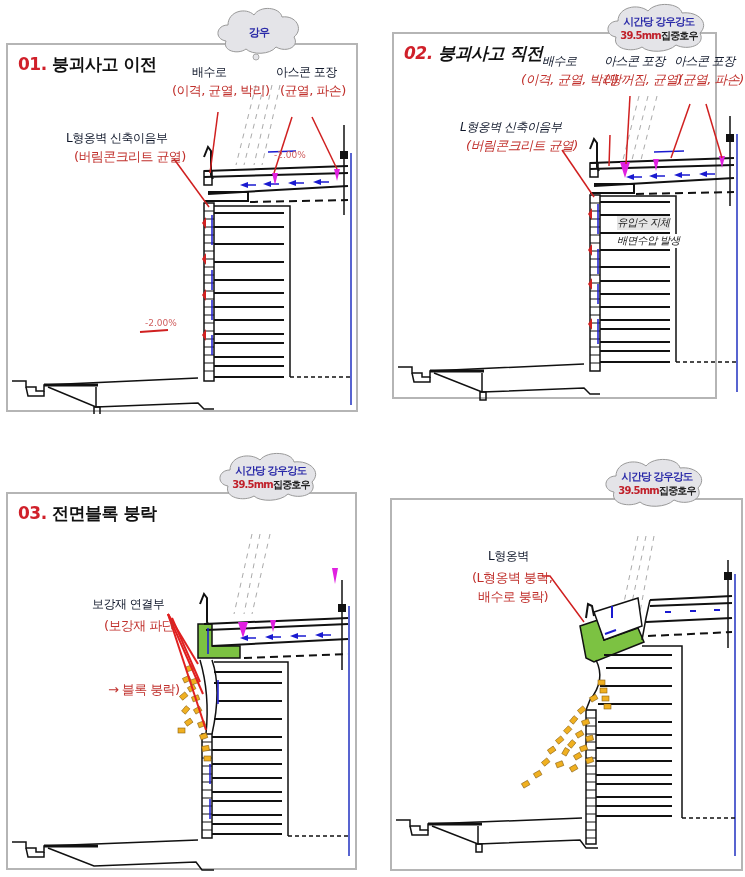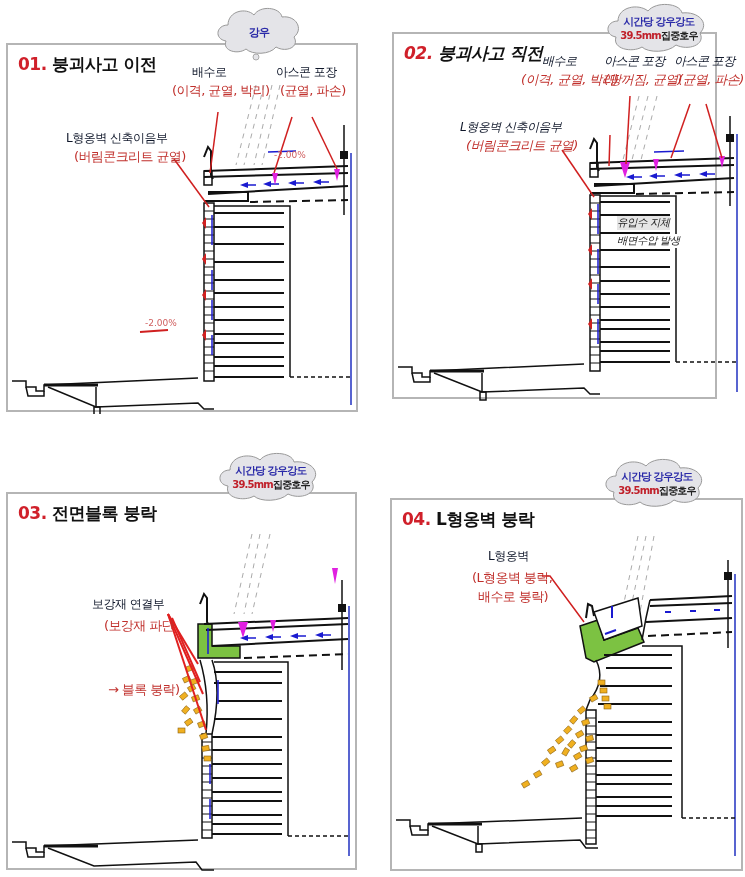--- a/index.html
+++ b/index.html
@@ -483,21 +483,20 @@
 
     <path d="M4 320 L18 320 L18 326 L28 326 L28 330 L36 330 L36 324 L190 318" fill="none" stroke="#111" stroke-width="1.5"></path>
     <line x1="36" y1="324" x2="90" y2="324" stroke="#111" stroke-width="3"></line>
     <path d="M18 326 L20 335 L36 335 L36 330" fill="none" stroke="#111" stroke-width="1.5"></path>
     <path d="M40 326 L86 344 L188 340 L194 348 L206 348" fill="none" stroke="#111" stroke-width="1.5"></path>
     <line x1="86" y1="326" x2="86" y2="344" stroke="#111" stroke-width="1.5"></line>
     <rect x="84" y="344" width="6" height="8" fill="none" stroke="#111" stroke-width="1.5"></rect>
 
     <polyline points="150,76 158,76 192,122" fill="none" stroke="#d02020" stroke-width="1.5"></polyline>
   </svg>
-  <div class="title"><span class="num">04.</span> <span>L형옹벽 붕락</span></div>
   <div class="lbl" style="left:96px;top:48px;">L형옹벽</div>
   <div class="sub" style="left:80px;top:70px;">(L형옹벽 붕락,</div>
   <div class="sub" style="left:86px;top:89px;">배수로 붕락)</div>
 </div>
 <div class="cloud" style="left:602px;top:458px;width:110px;height:50px;">
   <svg width="110" height="50" viewBox="0 0 110 50">
       <path d="M12 34 C0 32 2 18 14 18 C14 4 34 0 44 8 C52 -2 76 0 78 10 C94 8 106 20 96 30 C102 42 84 48 72 42 C64 50 44 50 38 44 C28 50 8 46 12 34 Z" fill="#e4e4e8" stroke="#999" stroke-width="1"></path>
     </svg>
   <div class="c1" style="top:12px;">시간당 강우강도</div>
   <div class="c2" style="top:26px;"><span class="mm">39.5mm</span><span>집중호우</span></div>

